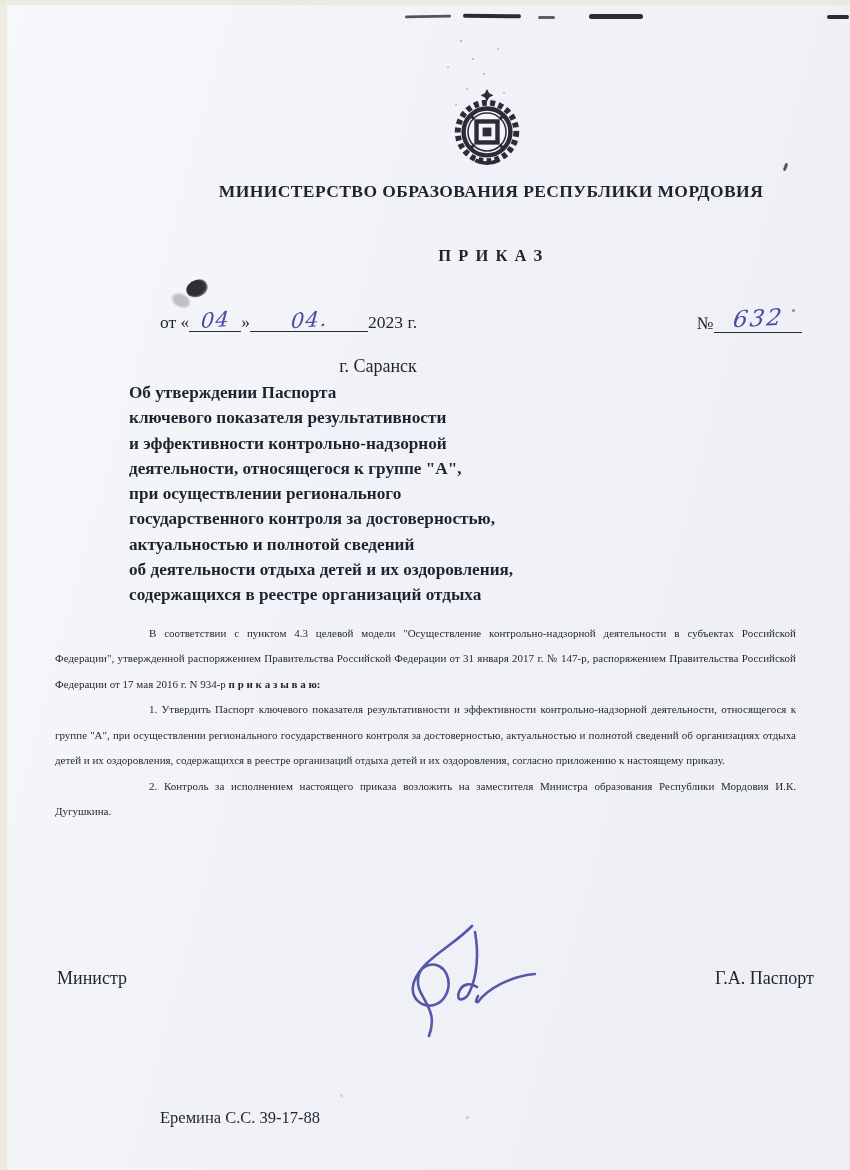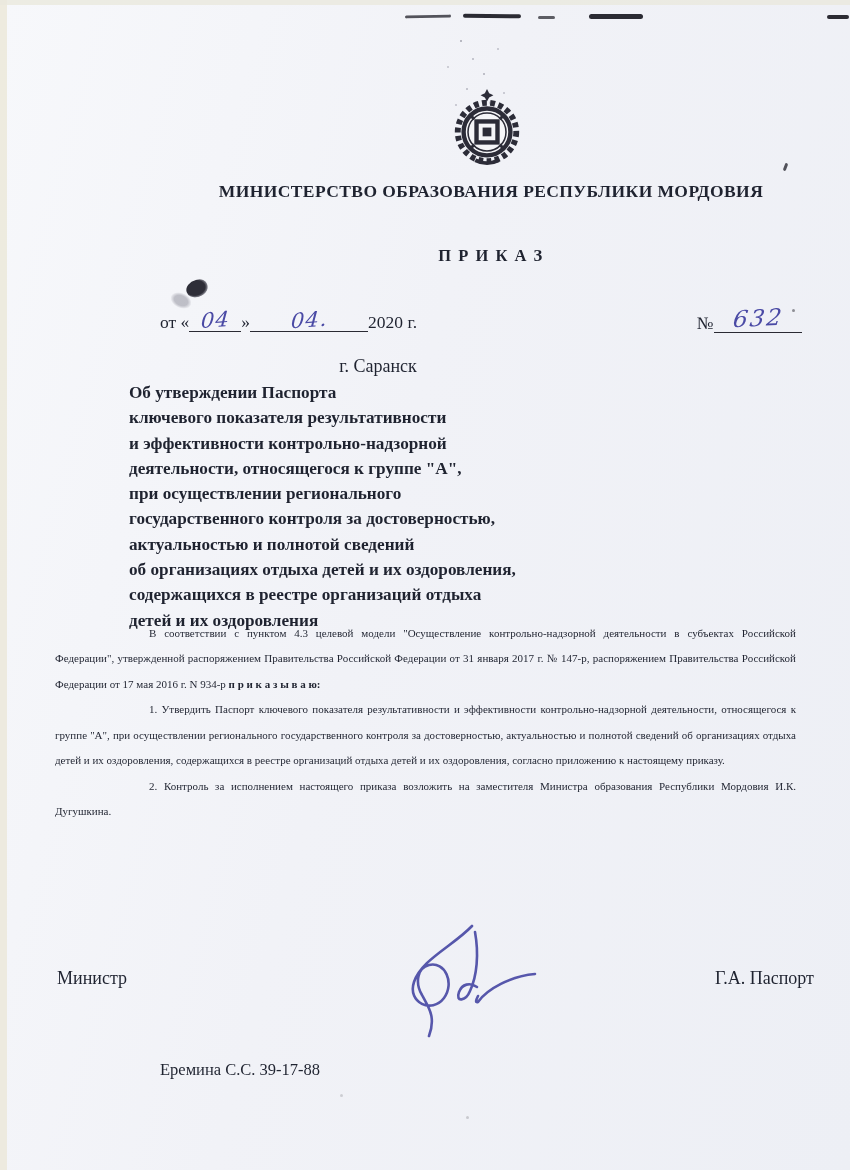--- a/index.html
+++ b/index.html
@@ -76,21 +76,21 @@
   .body-text { position:absolute; top:621px; left:55px; width:741px;
     font-size:11px; line-height:25.45px; text-align:justify; }
   .body-text p { margin:0; text-indent:94px; }
   .bold-spaced { font-weight:bold; }
 
   
   .sign-row { position:absolute; top:968px; left:57px; width:757px;
     display:flex; justify-content:space-between; font-size:18px; }
   .signature-svg { position:absolute; left:375px; top:910px; }
 
-  .footer-contact { position:absolute; top:1060px; left:160px; font-size:16.5px;font-family:Liberation Serif, serif; }
+  .footer-contact { position:absolute; top:1108px; left:160px; font-size:16.5px;font-family:Liberation Serif, serif; }
 </style>
 </head>
 <body>
 
 <div class="page">
 
   <span class="artifact a1"></span>
   <span class="artifact a2"></span>
   <span class="artifact a3"></span>
   <span class="artifact a4"></span>
@@ -111,37 +111,36 @@
     <rect x="27" y="31" width="26" height="26" fill="#2c2c38"></rect>
     <rect x="31.5" y="35.5" width="17" height="17" fill="#f5f5f8"></rect>
     <rect x="35.5" y="39.5" width="9" height="9" fill="#2c2c38"></rect>
     <path d="M27 31 l-4 -4 M53 31 l4 -4 M27 57 l-4 4 M53 57 l4 4" stroke="#2c2c38" stroke-width="3"></path>
     <path d="M28 73 q12 6 24 0" stroke="#2c2c38" stroke-width="4" fill="none"></path>
   </svg>
 
   <div class="org-name">МИНИСТЕРСТВО ОБРАЗОВАНИЯ РЕСПУБЛИКИ МОРДОВИЯ</div>
   <div class="doc-type">П Р И К А З</div>
 
-  <div class="date-line"><span>от «</span><span class="blank blank-day"><span class="hand">04</span></span><span>»</span><span class="blank blank-month"><span class="hand">04.</span></span><span>2020 г.</span></div>
+  <div class="date-line"><span>от «</span><span class="blank blank-day"><span class="hand">04</span></span><span>»</span><span class="blank blank-month"><span class="hand">04.</span></span><span>2023 г.</span></div>
 
   <div class="num-line"><span>№</span><span class="blank blank-num"><span class="hand hand-num">632</span></span></div>
 
   <div class="city">г. Саранск</div>
 
   <div class="subject">
     <div>Об утверждении Паспорта</div>
     <div>ключевого показателя результативности</div>
     <div>и эффективности контрольно-надзорной</div>
     <div>деятельности, относящегося к группе "А",</div>
     <div>при осуществлении регионального</div>
     <div>государственного контроля за достоверностью,</div>
     <div>актуальностью и полнотой сведений</div>
-    <div>об организациях отдыха детей и их оздоровления,</div>
+    <div>об деятельности отдыха детей и их оздоровления,</div>
     <div>содержащихся в реестре организаций отдыха</div>
-    <div>детей и их оздоровления</div>
   </div>
 
   <div class="body-text">
     <p><span>В соответствии с пунктом 4.3 целевой модели "Осуществление контрольно-надзорной деятельности в субъектах Российской Федерации", утвержденной распоряжением Правительства Российской Федерации от 31 января 2017 г. № 147-р, распоряжением Правительства Российской Федерации от 17 мая 2016 г. N 934-р </span><span class="bold-spaced">п р и к а з ы в а ю:</span></p>
     <p>1. Утвердить Паспорт ключевого показателя результативности и эффективности контрольно-надзорной деятельности, относящегося к группе "А", при осуществлении регионального государственного контроля за достоверностью, актуальностью и полнотой сведений об организациях отдыха детей и их оздоровления, содержащихся в реестре организаций отдыха детей и их оздоровления, согласно приложению к настоящему приказу.</p>
     <p>2. Контроль за исполнением настоящего приказа возложить на заместителя Министра образования Республики Мордовия И.К. Дугушкина.</p>
   </div>
 
   <svg class="signature-svg" width="205" height="135" viewBox="0 0 205 135" aria-hidden="true">
     <g fill="none" stroke="#4a4aa5" stroke-width="2.6" stroke-linecap="round" opacity=".92">

